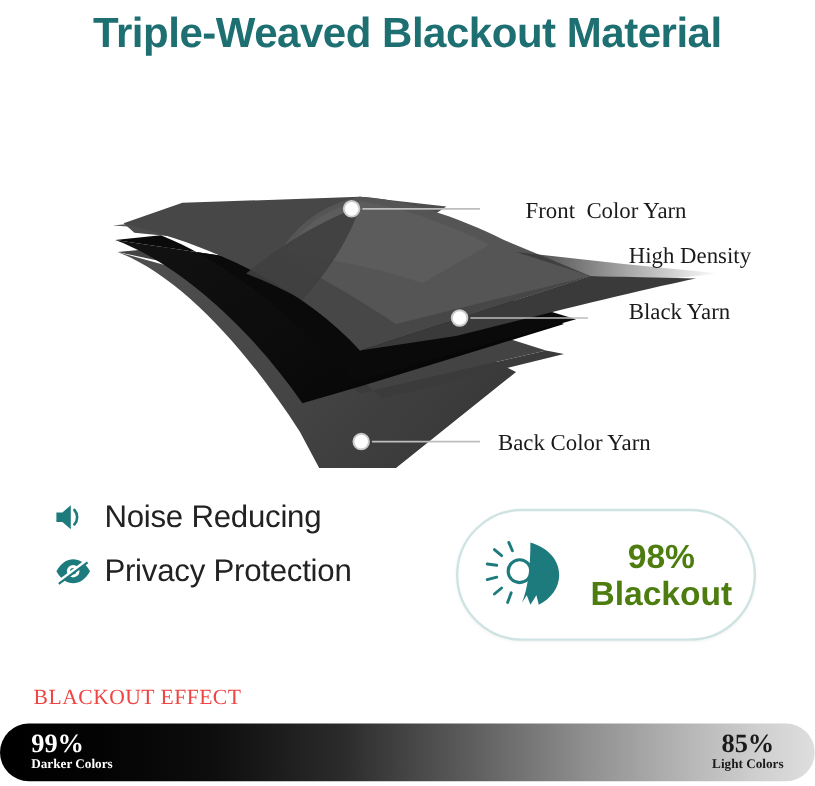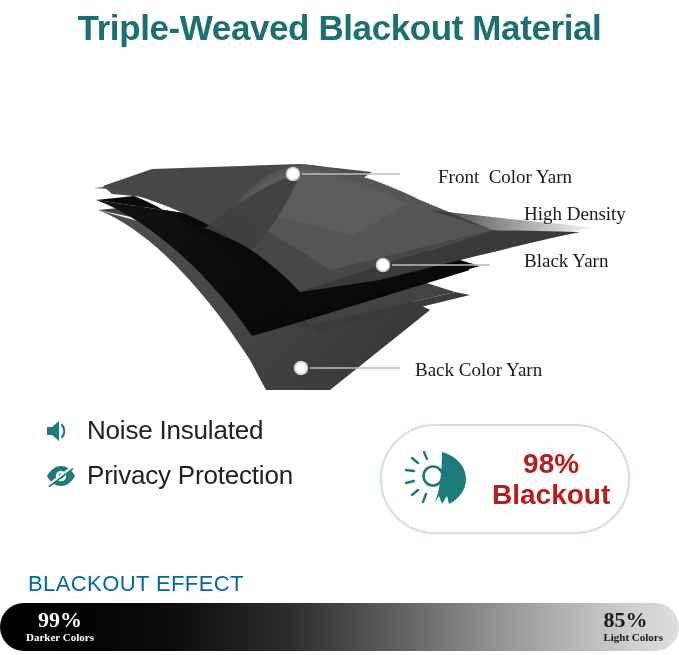--- a/index.html
+++ b/index.html
@@ -97,32 +97,32 @@
     display: flex;
     align-items: center;
     justify-content: center;
   }
   .badge-text {
     margin-left: 6px;
     text-align: center;
     font-family: "Liberation Sans", sans-serif;
     font-weight: bold;
     font-size: 28px;
-    color: #b91c1c;
+    color: #4d7c0f;
     line-height: 1.12;
   }
 
   
   .effect-heading {
     position: absolute;
     left: 28px;
     top: 571px;
-    font-family: Liberation Sans, sans-serif;
-    font-size: 22px;
-    color: #0369a1;
+    font-family: Liberation Serif, serif;
+    font-size: 18px;
+    color: #ef4444;
     letter-spacing: 0.4px;
     white-space: nowrap;
   }
   .effect-bar {
     position: absolute;
     left: 0px;
     top: 603px;
     width: 679px;
     height: 48px;
     border-radius: 24px;
@@ -135,29 +135,29 @@
         #8f8f8f 72%,
         #b5b5b5 84%,
         #cfcfcf 93%,
         #dedede 100%);
     box-sizing: border-box;
   }
   .effect-left {
     position: absolute;
     left: 26px;
     top: 5px;
-    text-align: center;
+    text-align: left;
     color: #ffffff;
     font-family: "Liberation Serif", serif;
   }
   .effect-right {
     position: absolute;
-    right: 16px;
+    right: 26px;
     top: 5px;
-    text-align: left;
+    text-align: center;
     color: #1a1a1a;
     font-family: "Liberation Serif", serif;
   }
   .effect-pct {
     font-size: 22px;
     font-weight: bold;
     line-height: 1.05;
     display: block;
   }
   .effect-sub {
@@ -267,21 +267,21 @@
 <div class="features">
 
 
   <div class="feature-row">
     <span class="feature-icon">
       <svg width="30" height="26" viewBox="0 0 30 26" xmlns="http://www.w3.org/2000/svg">
         <path d="M2,9 H7 L14,3 V23 L7,17 H2 Z" fill="#1d7a7d"></path>
         <path d="M17,7 a9,9 0 0 1 0,12" fill="none" stroke="#1d7a7d" stroke-width="2.2" stroke-linecap="round"></path>
       </svg>
     </span>
-    <span class="feature-label">Noise Insulated</span>
+    <span class="feature-label">Noise Reducing</span>
   </div>
 
   <div class="feature-row">
     <span class="feature-icon">
       <svg width="32" height="26" viewBox="0 0 32 26" xmlns="http://www.w3.org/2000/svg">
         <path d="M2,13 C6,6 11,3 16,3 C21,3 26,6 30,13 C26,20 21,23 16,23 C11,23 6,20 2,13 Z" fill="#1d7a7d"></path>
         <circle cx="16" cy="13" r="5.2" fill="#ffffff"></circle>
         <circle cx="16" cy="13" r="2.6" fill="#1d7a7d"></circle>
         <line x1="4" y1="22" x2="28" y2="4" stroke="#ffffff" stroke-width="3.2"></line>
         <line x1="4" y1="23.6" x2="28" y2="5.6" stroke="#1d7a7d" stroke-width="1.8"></line>

